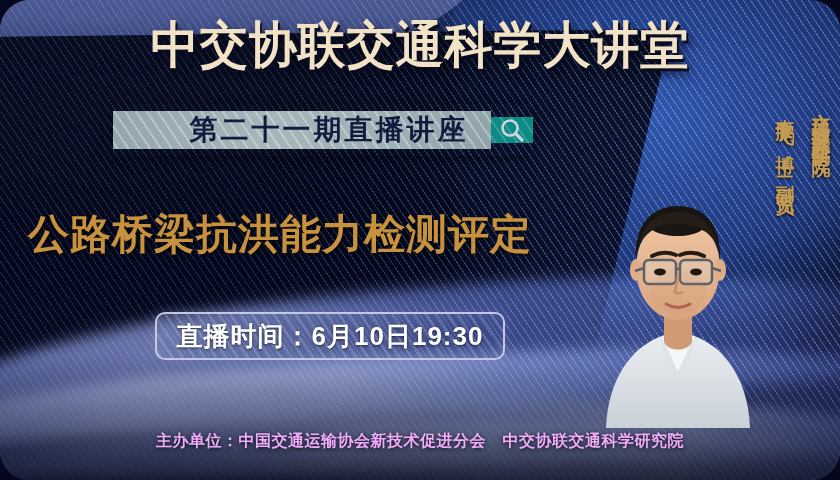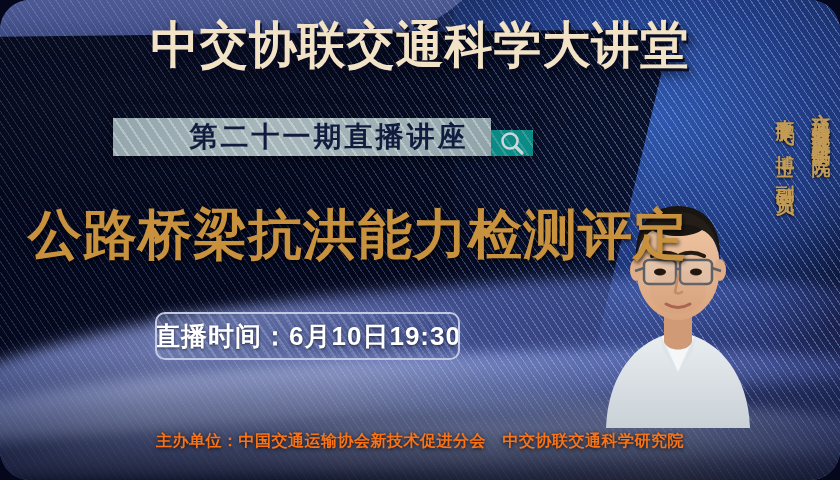--- a/index.html
+++ b/index.html
@@ -97,21 +97,21 @@
       2px 3px 0 rgba(8,12,34,.95),
       4px 6px 10px rgba(4,6,20,.8);
     white-space:nowrap;
     z-index:6;
   }
 
   
   .subtitle-bar{
     position:absolute; left:113px; top:104px;
     width:420px; height:52px;
-    display:flex; align-items:flex-end;
+    display:flex; align-items:center;
     z-index:6;
     box-shadow:0 2px 10px rgba(0,0,0,.45);
   }
   .subtitle-fill{
     flex:1;
     background:linear-gradient(100deg,#93a6ac 0%,#a6b6ba 40%,#9fb0b5 75%,#8fa3a9 100%);
     display:flex; align-items:center; justify-content:center;
     position:relative; overflow:hidden;
   }
   .subtitle-fill::after{
@@ -139,32 +139,32 @@
     background:repeating-linear-gradient(56deg,
       rgba(255,255,255,0) 0 3px,
       rgba(255,255,255,.16) 3px 5px,
       rgba(255,255,255,0) 5px 9px);
   }
   .search-box svg{ position:relative; z-index:2; }
 
   
   .main-title{
     position:absolute; left:28px; top:205px;
-    font-size:54px; line-height:58px;
+    font-size:41px; line-height:58px;
     font-weight:bold; letter-spacing:1px;
     color:#c7913d;
     text-shadow:1px 2px 4px rgba(0,0,0,.75);
     white-space:nowrap;
     z-index:6;
   }
 
   
   .time-pill{
     position:absolute; left:155px; top:312px;
-    width:305px; height:48px;
+    width:350px; height:48px;
     border:2px solid #c3c9e2;
     border-radius:10px;
     background:linear-gradient(100deg,rgba(120,134,180,.30),rgba(60,74,132,.26));
     display:flex; align-items:center; justify-content:center;
     overflow:hidden;
     box-shadow:0 0 14px rgba(150,170,230,.22), inset 0 0 18px rgba(160,180,240,.12);
     z-index:6;
   }
   .time-pill::before{
     content:""; position:absolute; inset:0;
@@ -201,21 +201,21 @@
     white-space:nowrap;
   }
   .v-org{  right:6px;  top:98px;  font-size:19px; }
   .v-name{ right:42px; top:104px; font-size:19px; }
 
   
   .footer{
     position:absolute; left:0; right:0; bottom:28px;
     text-align:center;
     font-size:16px; font-weight:bold;
-    color:#f97316; letter-spacing:.5px;
+    color:#f0abfc; letter-spacing:.5px;
     text-shadow:0 1px 4px rgba(0,0,0,.85);
     z-index:7;
     white-space:nowrap;
   }
 </style>
 </head>
 <body>
 
 <div id="poster">
 

